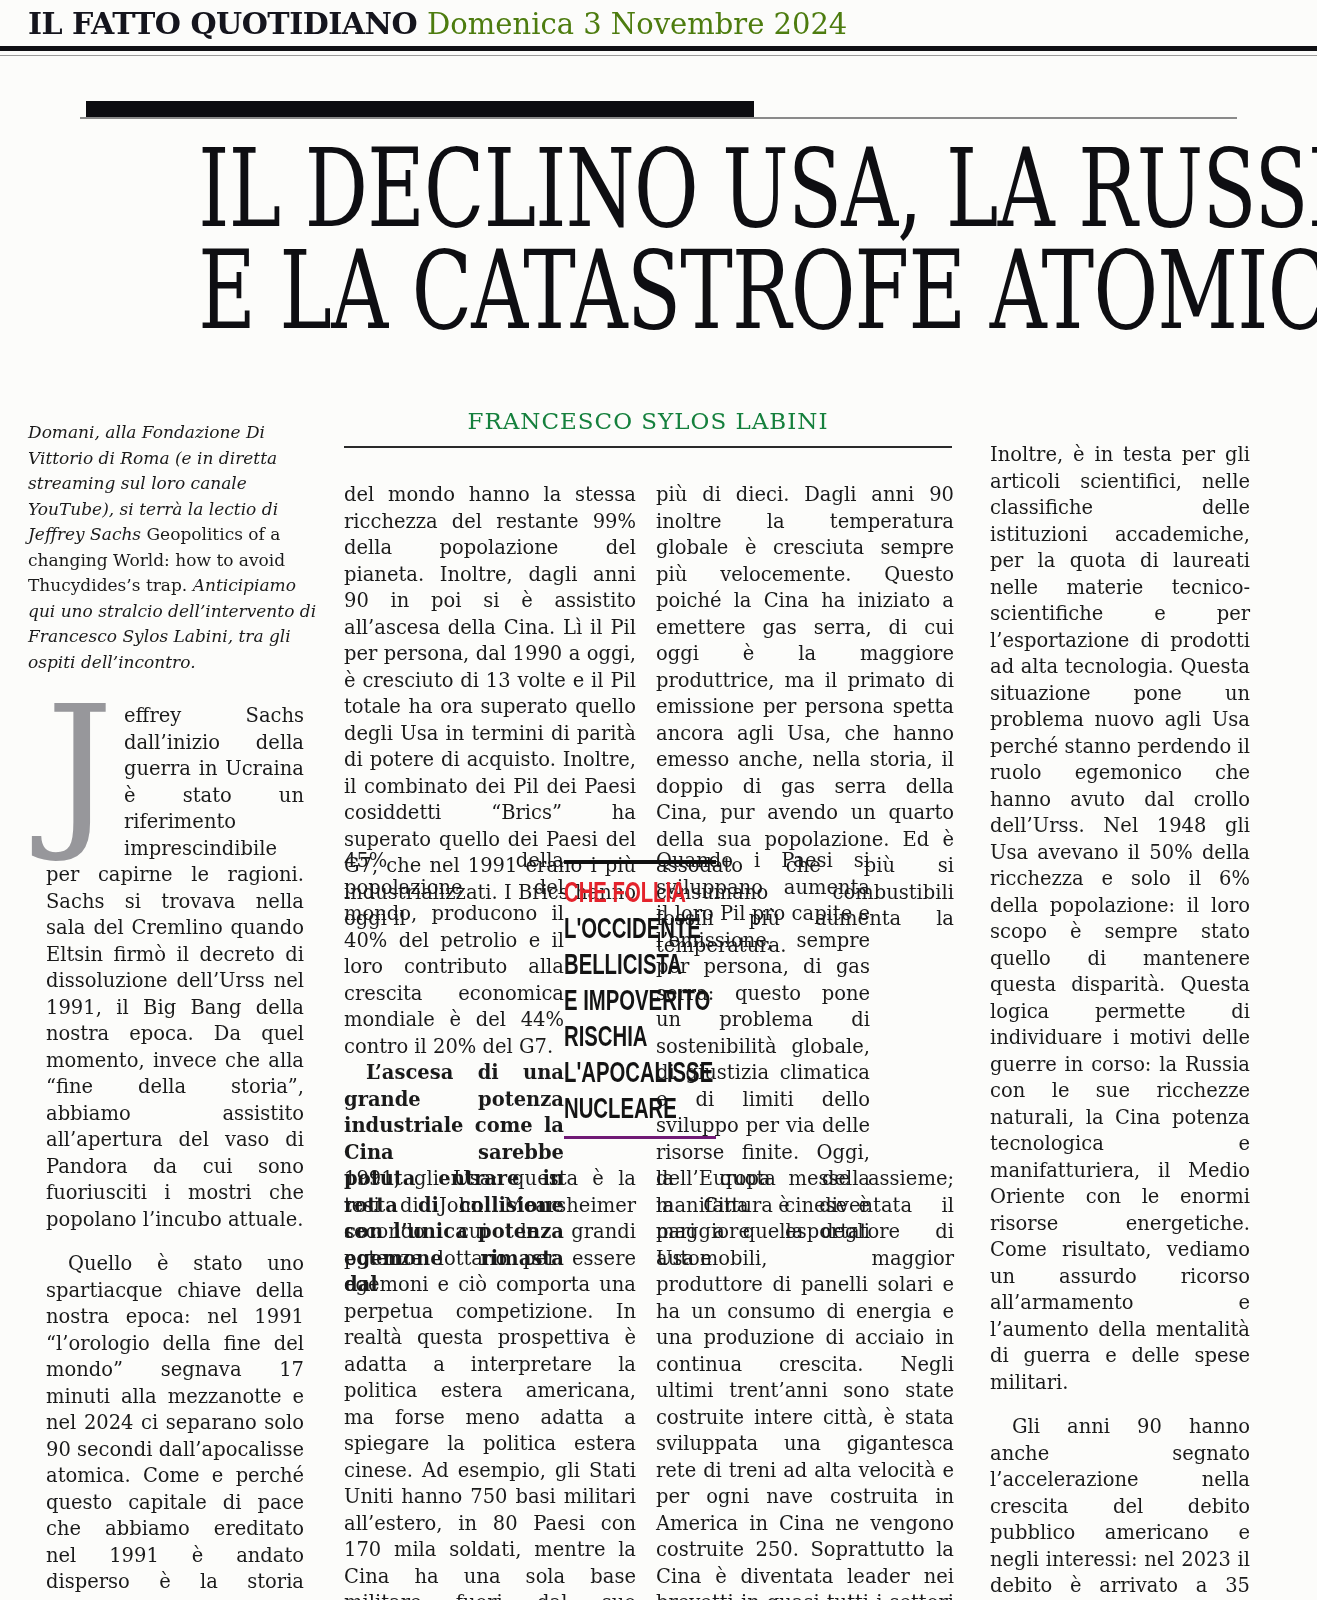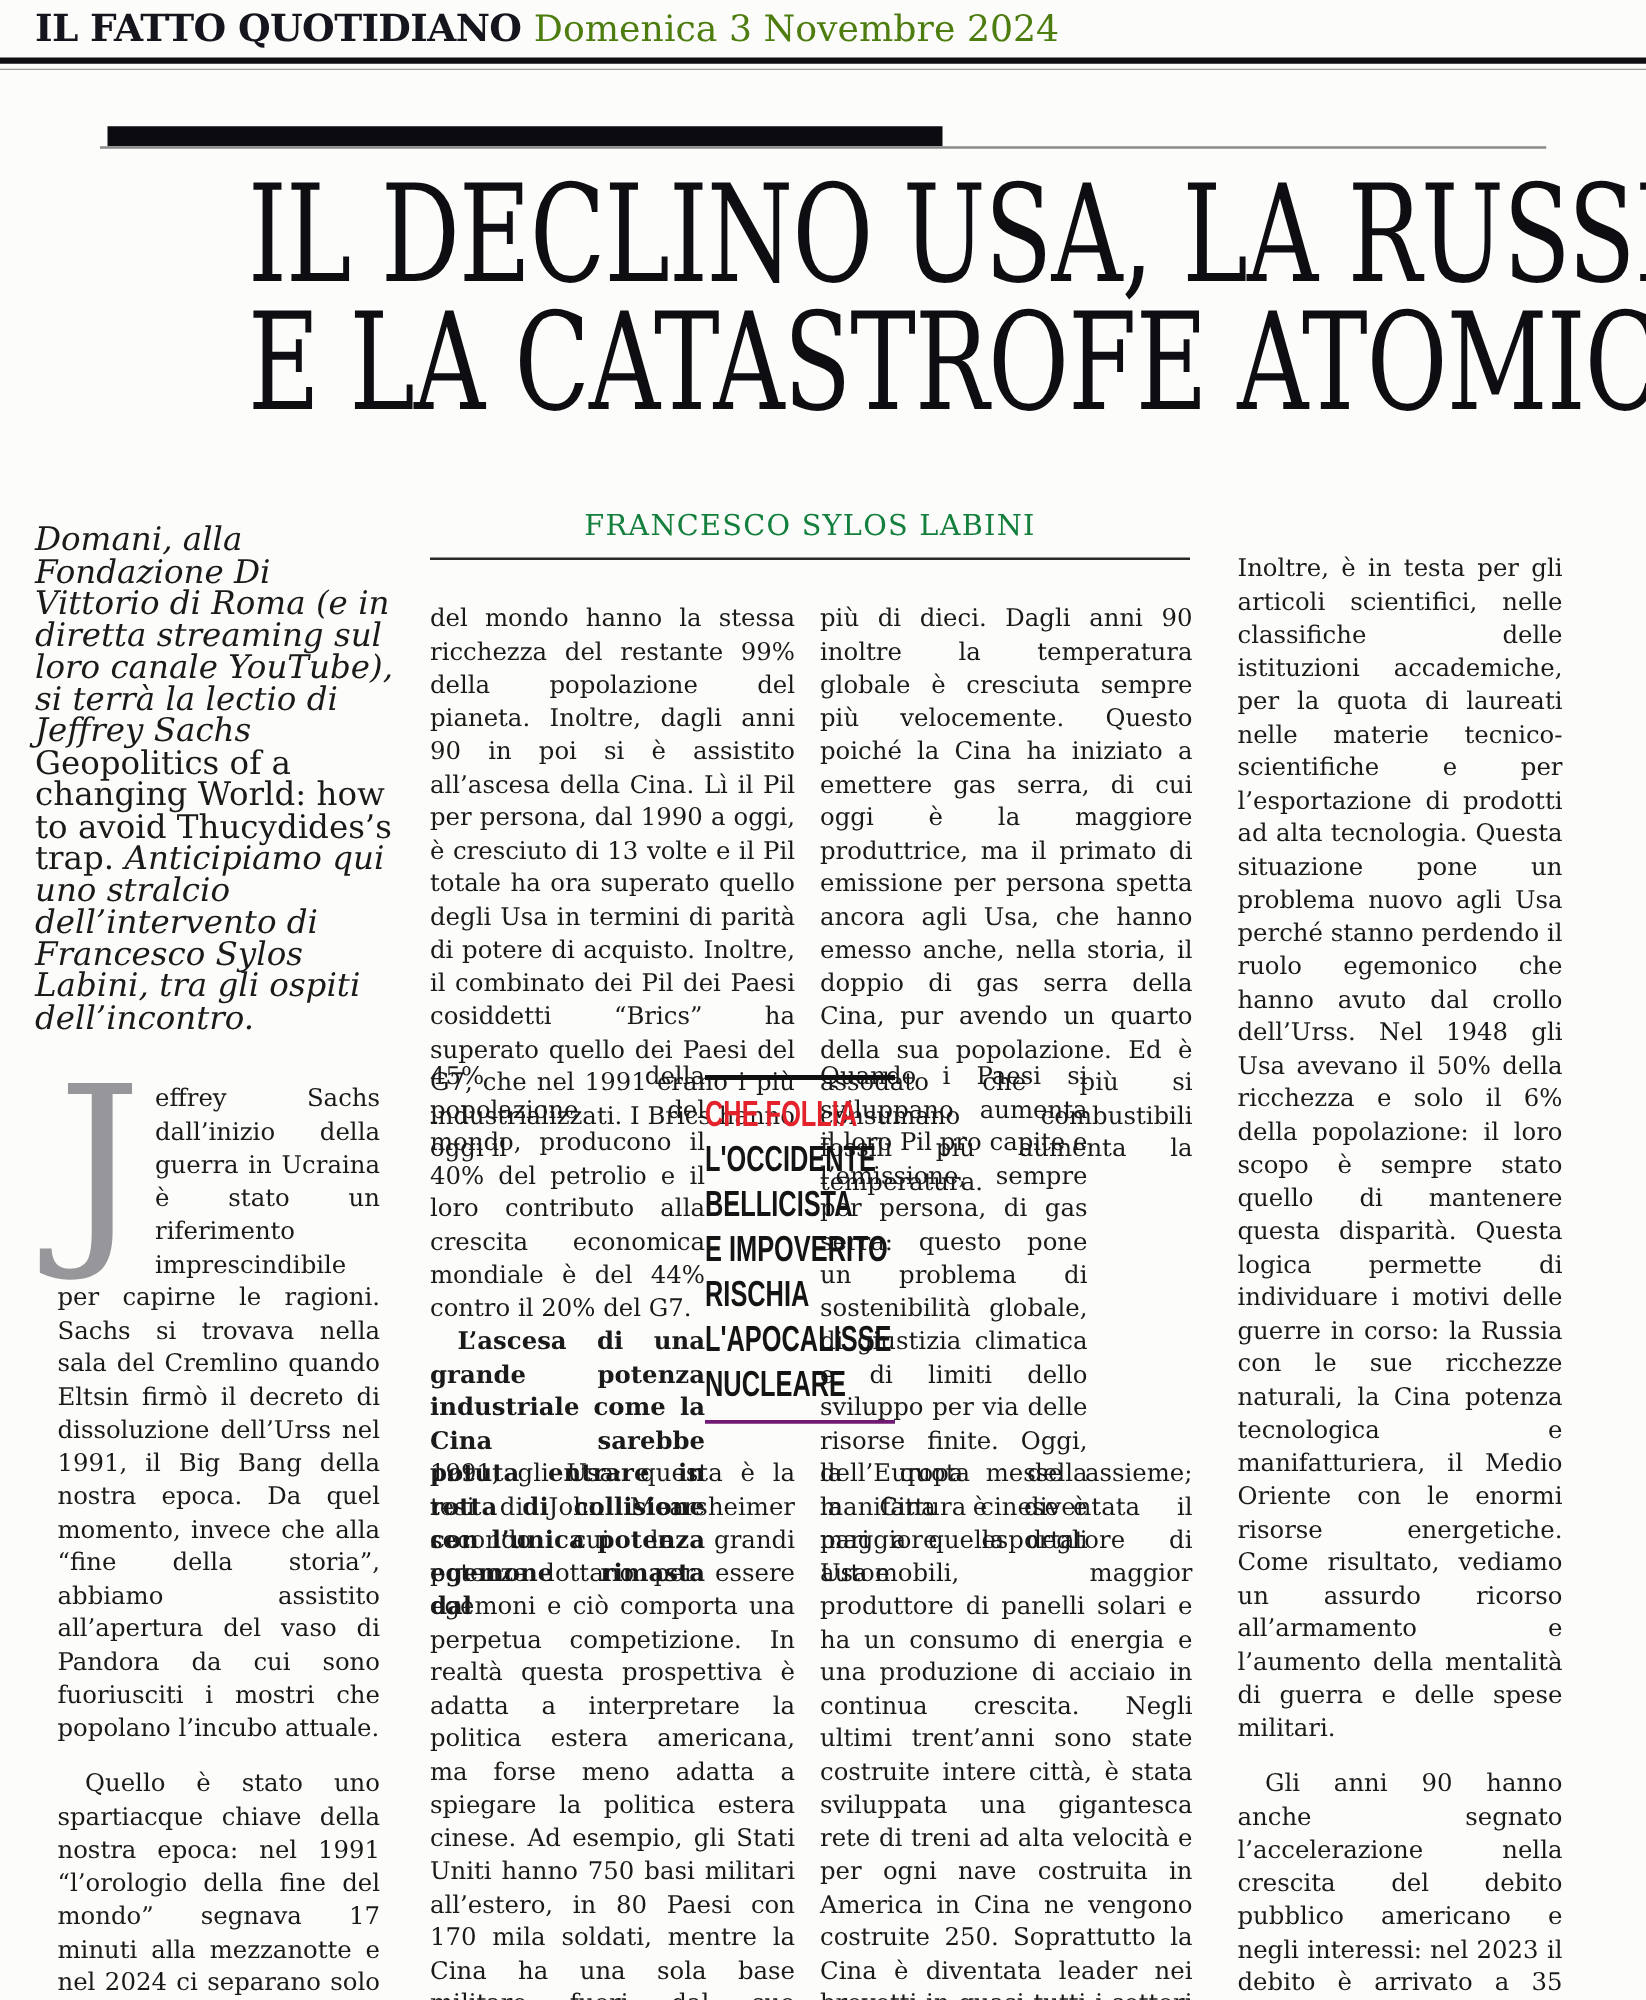--- a/index.html
+++ b/index.html
@@ -29,21 +29,21 @@
     font-size:23px; letter-spacing:1px; color:#15803d;
     padding-bottom:12px; border-bottom:2px solid #2a2a2a;
   }
   
   .col { position:absolute; top:482px; }
   .body-text { font-size:19.5px; line-height:26.5px; text-align:justify; }
   #col1 { left:28px; width:294px; top:420px; }
   #col2 { left:344px; width:292px; }
   #col3 { left:656px; width:298px; }
   #col4 { left:972px; width:296px; top:424px; }
-  .intro { font-style:italic; font-size:26px; line-height:25.5px; text-align:left; margin-bottom:38px; }
+  .intro { font-style:italic; font-size:17px; line-height:25.5px; text-align:left; margin-bottom:28px; }
   .intro .roman { font-style:normal; }
   p.graf { margin:18px; }
   p.graf + p.graf { text-indent:22px; }
   .dropcap {
     float:left; width:74px; height:152px; margin:6px 4px 0 0;
     font-size:168px; line-height:118px; color:#97979b; text-align:left;
   }
   .seg { text-align:justify; }
   .seg-wide-top { height:366px; overflow:visible; }
   .narrow-wrap { height:318px; overflow:visible; }

